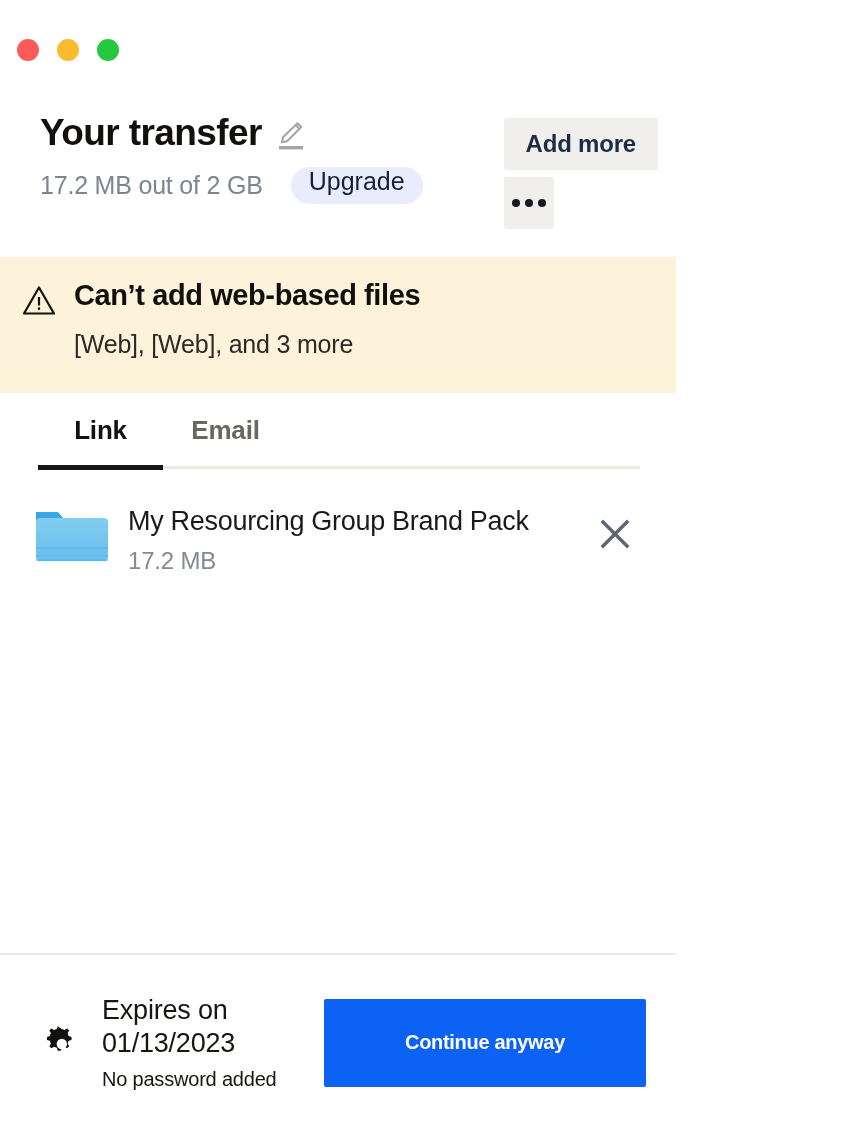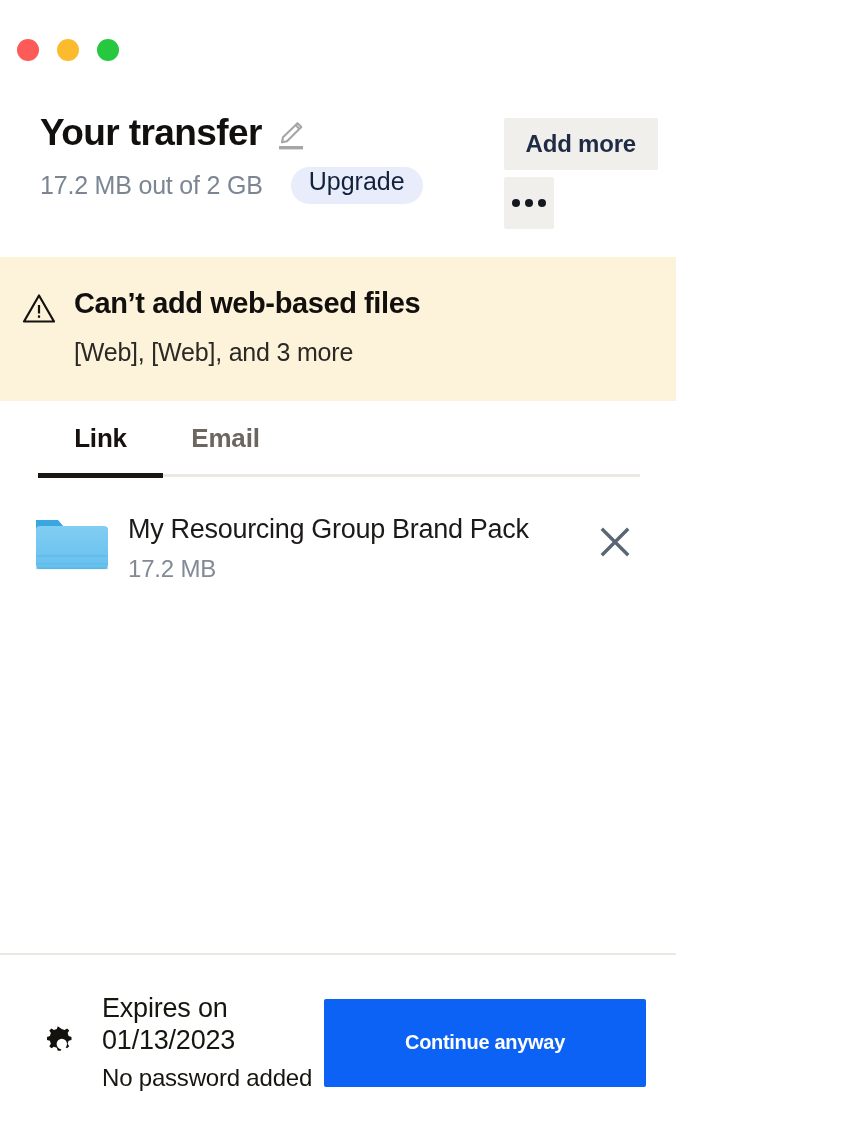--- a/index.html
+++ b/index.html
@@ -141,21 +141,21 @@
     width: 8px; height: 8px;
     border-radius: 50%;
     background: #14181f;
     display: block;
   }
 
   
   .banner {
     flex: 0 0 auto;
     background: #fdf3da;
-    padding: 30px 40px 34px 22px;
+    padding: 22px 40px 34px 22px;
     display: flex;
     align-items: flex-start;
     gap: 18px;
   }
   .banner-icon {
     width: 34px;
     height: 34px;
     flex: 0 0 34px;
     margin-top: 5px;
   }
@@ -295,21 +295,21 @@
   }
   .settings-btn svg { display: block; }
   .expiry-block { flex: 1 1 auto; }
   .expiry-main {
     font-size: 27px;
     color: #17150f;
     letter-spacing: -0.2px;
     line-height: 1.2;
   }
   .expiry-sub {
-    font-size: 24px;
+    font-size: 20px;
     color: #17150f;
     margin-top: 8px;
     letter-spacing: -0.2px;
     line-height: 1.2;
   }
   .btn-continue {
     background: #0c62f4;
     color: #ffffff;
     border: none;
     font-family: inherit;

